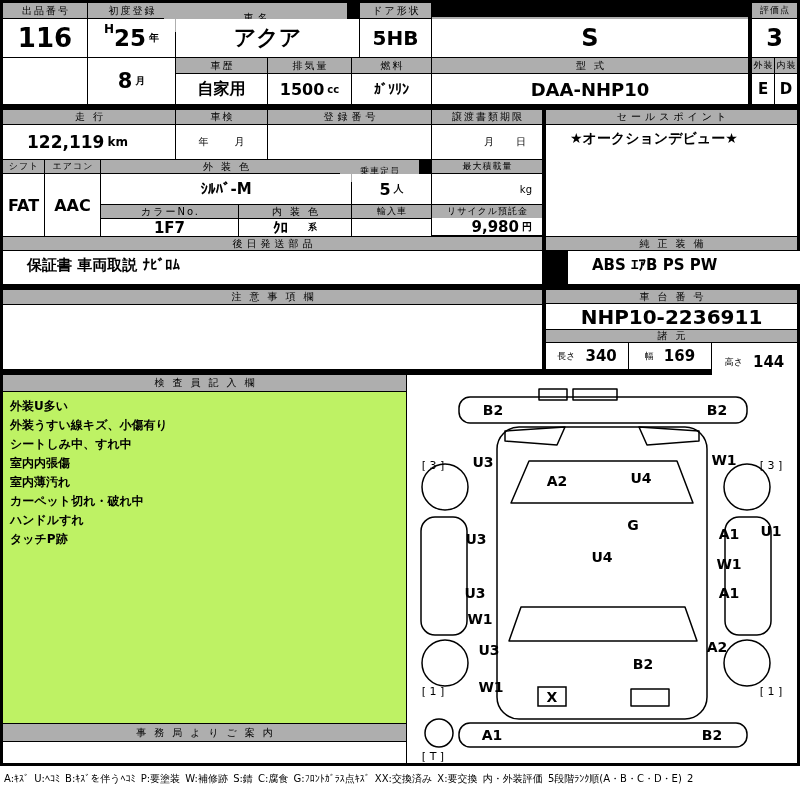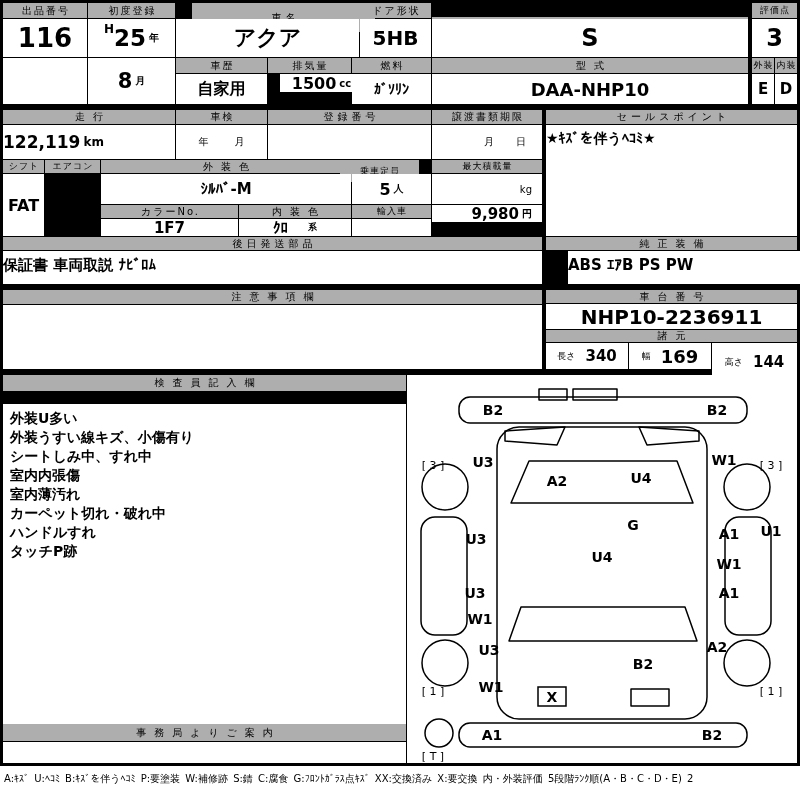--- a/index.html
+++ b/index.html
@@ -7,41 +7,41 @@
   .sheet{position:relative;width:800px;height:800px;background:#fff;overflow:hidden;}
   .grid{position:absolute;left:0;top:0;width:800px;height:766px;background:#000;}
   .a{position:absolute;box-sizing:border-box;}
   .hdr{background:#aeaeae;display:flex;align-items:center;justify-content:center;
        font-size:10px;letter-spacing:4px;text-indent:4px;white-space:nowrap;overflow:hidden;}
   .hdr.s9{font-size:9px;letter-spacing:1px;text-indent:1px;}
   .hdr.ls2{letter-spacing:2px;text-indent:2px;}
   .hdr.ls8{letter-spacing:8px;text-indent:8px;}
   .cell{background:#fff;}
   .v{background:#fff;display:flex;align-items:center;justify-content:center;font-weight:bold;white-space:nowrap;}
-  .vl{justify-content:flex-start;padding-left:0;}
+  .vl{justify-content:flex-start;padding-left:24px;}
   .vr{justify-content:flex-end;padding-right:10px;}
   .vt{align-items:flex-start;padding-top:5px;}
   .u{font-size:10px;margin-left:3px;}
   .tiny{font-size:10px;font-weight:normal;}
-  .notes{background:#ffffff;padding:5px 0 0 7px;font-size:14px;font-weight:bold;line-height:19px;margin-top:12px;}
+  .notes{background:#bef264;padding:5px 0 0 7px;font-size:12px;font-weight:bold;line-height:19px;}
   .legend{position:absolute;font-size:10px;white-space:nowrap;word-spacing:2px;color:#000;background:#fff;}
   svg .car{fill:none;stroke:#000;stroke-width:1.5;stroke-linejoin:round;}
   svg text.mk{font-family:"DejaVu Sans","Liberation Sans",sans-serif;font-size:14px;font-weight:bold;
               text-anchor:middle;dominant-baseline:central;fill:#000;}
   svg text.mk.sm{font-size:11px;font-weight:normal;}
 </style>
 </head>
 <body>
 
 <div class="sheet">
   <div class="grid">
 
     <div class="a hdr ls2" style="left:3px;top:3px;width:84px;height:15px">出品番号</div>
     <div class="a hdr ls2" style="left:88px;top:3px;width:87px;height:15px">初度登録</div>
-    <div class="a hdr" style="left:192px;top:3px;width:183px;height:29px">車名</div>
+    <div class="a hdr" style="left:164px;top:3px;width:183px;height:29px">車名</div>
     <div class="a hdr ls2" style="left:360px;top:3px;width:71px;height:15px">ドア形状</div>
     <div class="a hdr ls8" style="left:432px;top:17px;width:316px;height:14px">グレード</div>
     <div class="a hdr s9" style="left:752px;top:3px;width:45px;height:15px">評価点</div>
 
     <div class="a v" style="left:3px;top:19px;width:84px;height:38px;font-size:26px">116</div>
     <div class="a v" style="left:88px;top:19px;width:87px;height:38px;font-size:23px">
       <span style="font-size:12px;align-self:flex-start;margin-top:3px">H</span>
       <span>25</span>
       <span class="u">年</span>
     </div>
@@ -56,21 +56,21 @@
       <span class="u">月</span>
     </div>
     <div class="a hdr ls2" style="left:176px;top:58px;width:91px;height:15px">車歴</div>
     <div class="a hdr ls2" style="left:268px;top:58px;width:83px;height:15px">排気量</div>
     <div class="a hdr ls2" style="left:352px;top:58px;width:79px;height:15px">燃料</div>
     <div class="a hdr ls8" style="left:432px;top:58px;width:316px;height:15px">型式</div>
     <div class="a hdr s9" style="left:752px;top:58px;width:22px;height:15px">外装</div>
     <div class="a hdr s9" style="left:775px;top:58px;width:22px;height:15px">内装</div>
 
     <div class="a v" style="left:176px;top:74px;width:91px;height:30px;font-size:16px">自家用</div>
-    <div class="a v" style="left:280px;top:74px;width:83px;height:18px;font-size:16px">
+    <div class="a v" style="left:268px;top:74px;width:83px;height:30px;font-size:16px">
       <span>1500</span>
       <span class="u">cc</span>
     </div>
     <div class="a v" style="left:352px;top:74px;width:79px;height:30px;font-size:14px">ｶﾞｿﾘﾝ</div>
     <div class="a v" style="left:432px;top:74px;width:316px;height:30px;font-size:18px">DAA-NHP10</div>
     <div class="a v" style="left:752px;top:74px;width:22px;height:30px;font-size:15px">E</div>
     <div class="a v" style="left:775px;top:74px;width:22px;height:30px;font-size:15px">D</div>
 
     <div class="a hdr ls8" style="left:3px;top:110px;width:172px;height:14px">走行</div>
     <div class="a hdr ls2" style="left:176px;top:110px;width:91px;height:14px">車検</div>
@@ -84,71 +84,72 @@
     </div>
     <div class="a v tiny" style="left:176px;top:125px;width:91px;height:34px;gap:26px">
       <span>年</span>
       <span>月</span>
     </div>
     <div class="a cell" style="left:268px;top:125px;width:163px;height:34px"></div>
     <div class="a v vr tiny" style="left:432px;top:125px;width:110px;height:34px;gap:22px;padding-right:16px">
       <span>月</span>
       <span>日</span>
     </div>
-    <div class="a v vl vt" style="left:546px;top:125px;width:251px;height:111px;font-size:14px">★ｷｽﾞを伴うﾍｺﾐ★</div>
+    <div class="a v vl vt" style="left:546px;top:125px;width:251px;height:111px;font-size:14px">★オークションデビュー★</div>
 
     <div class="a hdr s9" style="left:3px;top:160px;width:41px;height:13px">シフト</div>
     <div class="a hdr s9" style="left:45px;top:160px;width:55px;height:13px">エアコン</div>
     <div class="a hdr ls8" style="left:101px;top:160px;width:250px;height:13px">外装色</div>
     <div class="a hdr s9" style="left:340px;top:160px;width:79px;height:22px">乗車定員</div>
     <div class="a hdr s9" style="left:432px;top:160px;width:110px;height:13px">最大積載量</div>
 
     <div class="a v" style="left:3px;top:174px;width:41px;height:62px;font-size:16px">FAT</div>
+    <div class="a v" style="left:45px;top:174px;width:55px;height:62px;font-size:16px">AAC</div>
     <div class="a v" style="left:101px;top:174px;width:250px;height:30px;font-size:15px">ｼﾙﾊﾞ-M</div>
     <div class="a v" style="left:352px;top:174px;width:79px;height:30px;font-size:16px">
       <span>5</span>
       <span class="u">人</span>
     </div>
     <div class="a v vr tiny" style="left:432px;top:174px;width:110px;height:30px">
       <span>kg</span>
     </div>
 
     <div class="a hdr ls2" style="left:101px;top:205px;width:137px;height:13px">カラーNo.</div>
     <div class="a hdr ls8" style="left:239px;top:205px;width:112px;height:13px">内装色</div>
     <div class="a hdr s9" style="left:352px;top:205px;width:79px;height:13px">輸入車</div>
     <div class="a hdr s9" style="left:432px;top:205px;width:110px;height:13px">リサイクル預託金</div>
 
     <div class="a v" style="left:101px;top:219px;width:137px;height:17px;font-size:15px">1F7</div>
     <div class="a v" style="left:239px;top:219px;width:112px;height:17px;font-size:15px">
       <span>ｸﾛ</span>
       <span class="u" style="margin-left:20px;font-size:9px">系</span>
     </div>
     <div class="a cell" style="left:352px;top:219px;width:79px;height:17px"></div>
-    <div class="a v vr" style="left:432px;top:205px;width:110px;height:17px;font-size:15px">
+    <div class="a v vr" style="left:432px;top:218px;width:110px;height:17px;font-size:15px">
       <span>9,980</span>
       <span class="u">円</span>
     </div>
 
     <div class="a hdr" style="left:3px;top:237px;width:539px;height:13px">後日発送部品</div>
     <div class="a v vl vt" style="left:3px;top:251px;width:539px;height:33px;font-size:15px">保証書 車両取説 ﾅﾋﾞﾛﾑ</div>
     <div class="a hdr ls8" style="left:546px;top:237px;width:251px;height:13px">純正装備</div>
     <div class="a v vl vt" style="left:568px;top:251px;width:251px;height:33px;font-size:15px">ABS ｴｱB PS PW</div>
 
     <div class="a hdr ls8" style="left:3px;top:290px;width:539px;height:14px">注意事項欄</div>
     <div class="a cell" style="left:3px;top:305px;width:539px;height:64px"></div>
     <div class="a hdr ls8" style="left:546px;top:290px;width:251px;height:13px">車台番号</div>
     <div class="a v" style="left:546px;top:304px;width:251px;height:25px;font-size:20px">NHP10-2236911</div>
     <div class="a hdr ls8" style="left:546px;top:330px;width:251px;height:12px">諸元</div>
     <div class="a v" style="left:546px;top:343px;width:82px;height:26px">
       <span class="tiny" style="font-size:9px">長さ</span>
       <span style="font-size:15px;margin-left:10px">340</span>
     </div>
     <div class="a v" style="left:629px;top:343px;width:82px;height:26px">
       <span class="tiny" style="font-size:9px">幅</span>
-      <span style="font-size:18px;margin-left:10px">169</span>
+      <span style="font-size:15px;margin-left:10px">169</span>
     </div>
     <div class="a v" style="left:712px;top:343px;width:85px;height:38px">
       <span class="tiny" style="font-size:9px">高さ</span>
       <span style="font-size:15px;margin-left:10px">144</span>
     </div>
 
     <div class="a hdr ls8" style="left:3px;top:375px;width:403px;height:16px">検査員記入欄</div>
     <div class="a notes" style="left:3px;top:392px;width:403px;height:331px">
       <div>外装U多い</div>
       <div>外装うすい線キズ、小傷有り</div>

